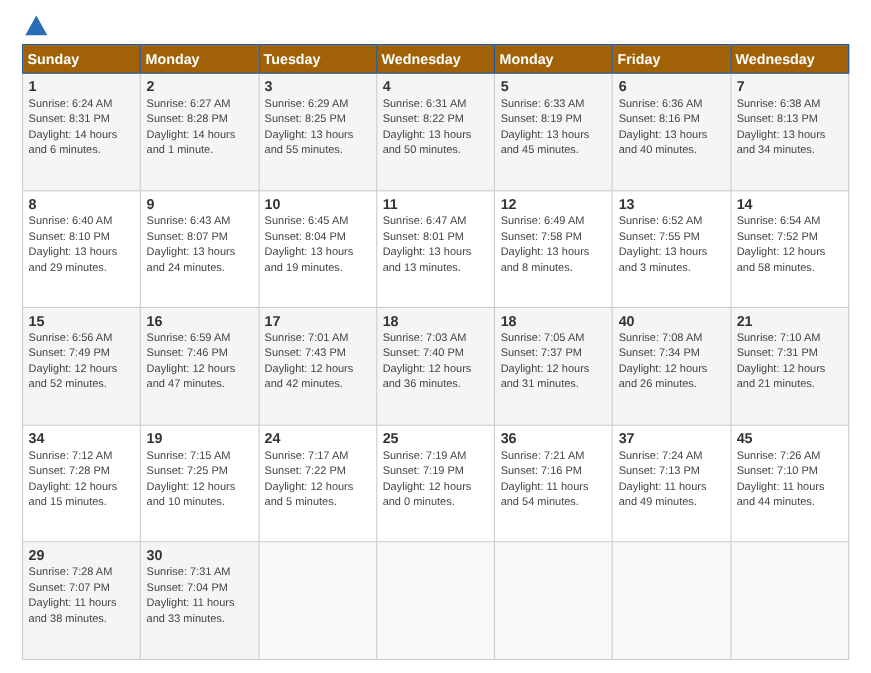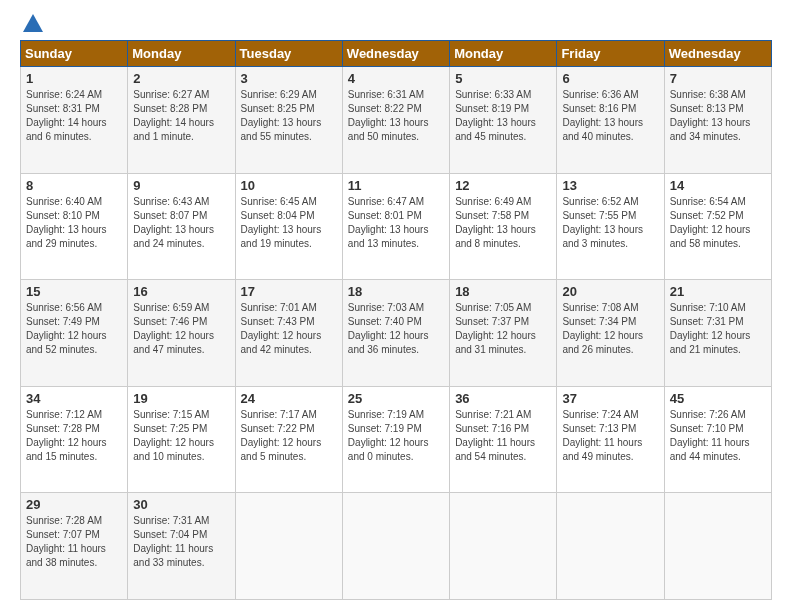--- a/index.html
+++ b/index.html
@@ -216,21 +216,21 @@
       </td>
           <td>
         <span class="day-num">18</span>
         <span class="day-info">Sunrise: 7:03 AM<br>Sunset: 7:40 PM<br>Daylight: 12 hours and 36 minutes.</span>
       </td>
           <td>
         <span class="day-num">18</span>
         <span class="day-info">Sunrise: 7:05 AM<br>Sunset: 7:37 PM<br>Daylight: 12 hours and 31 minutes.</span>
       </td>
           <td>
-        <span class="day-num">20</span>
+        <span class="day-num">40</span>
         <span class="day-info">Sunrise: 7:08 AM<br>Sunset: 7:34 PM<br>Daylight: 12 hours and 26 minutes.</span>
       </td>
           <td>
         <span class="day-num">21</span>
         <span class="day-info">Sunrise: 7:10 AM<br>Sunset: 7:31 PM<br>Daylight: 12 hours and 21 minutes.</span>
       </td>
         </tr>
         <tr>
           <td>
         <span class="day-num">34</span>

